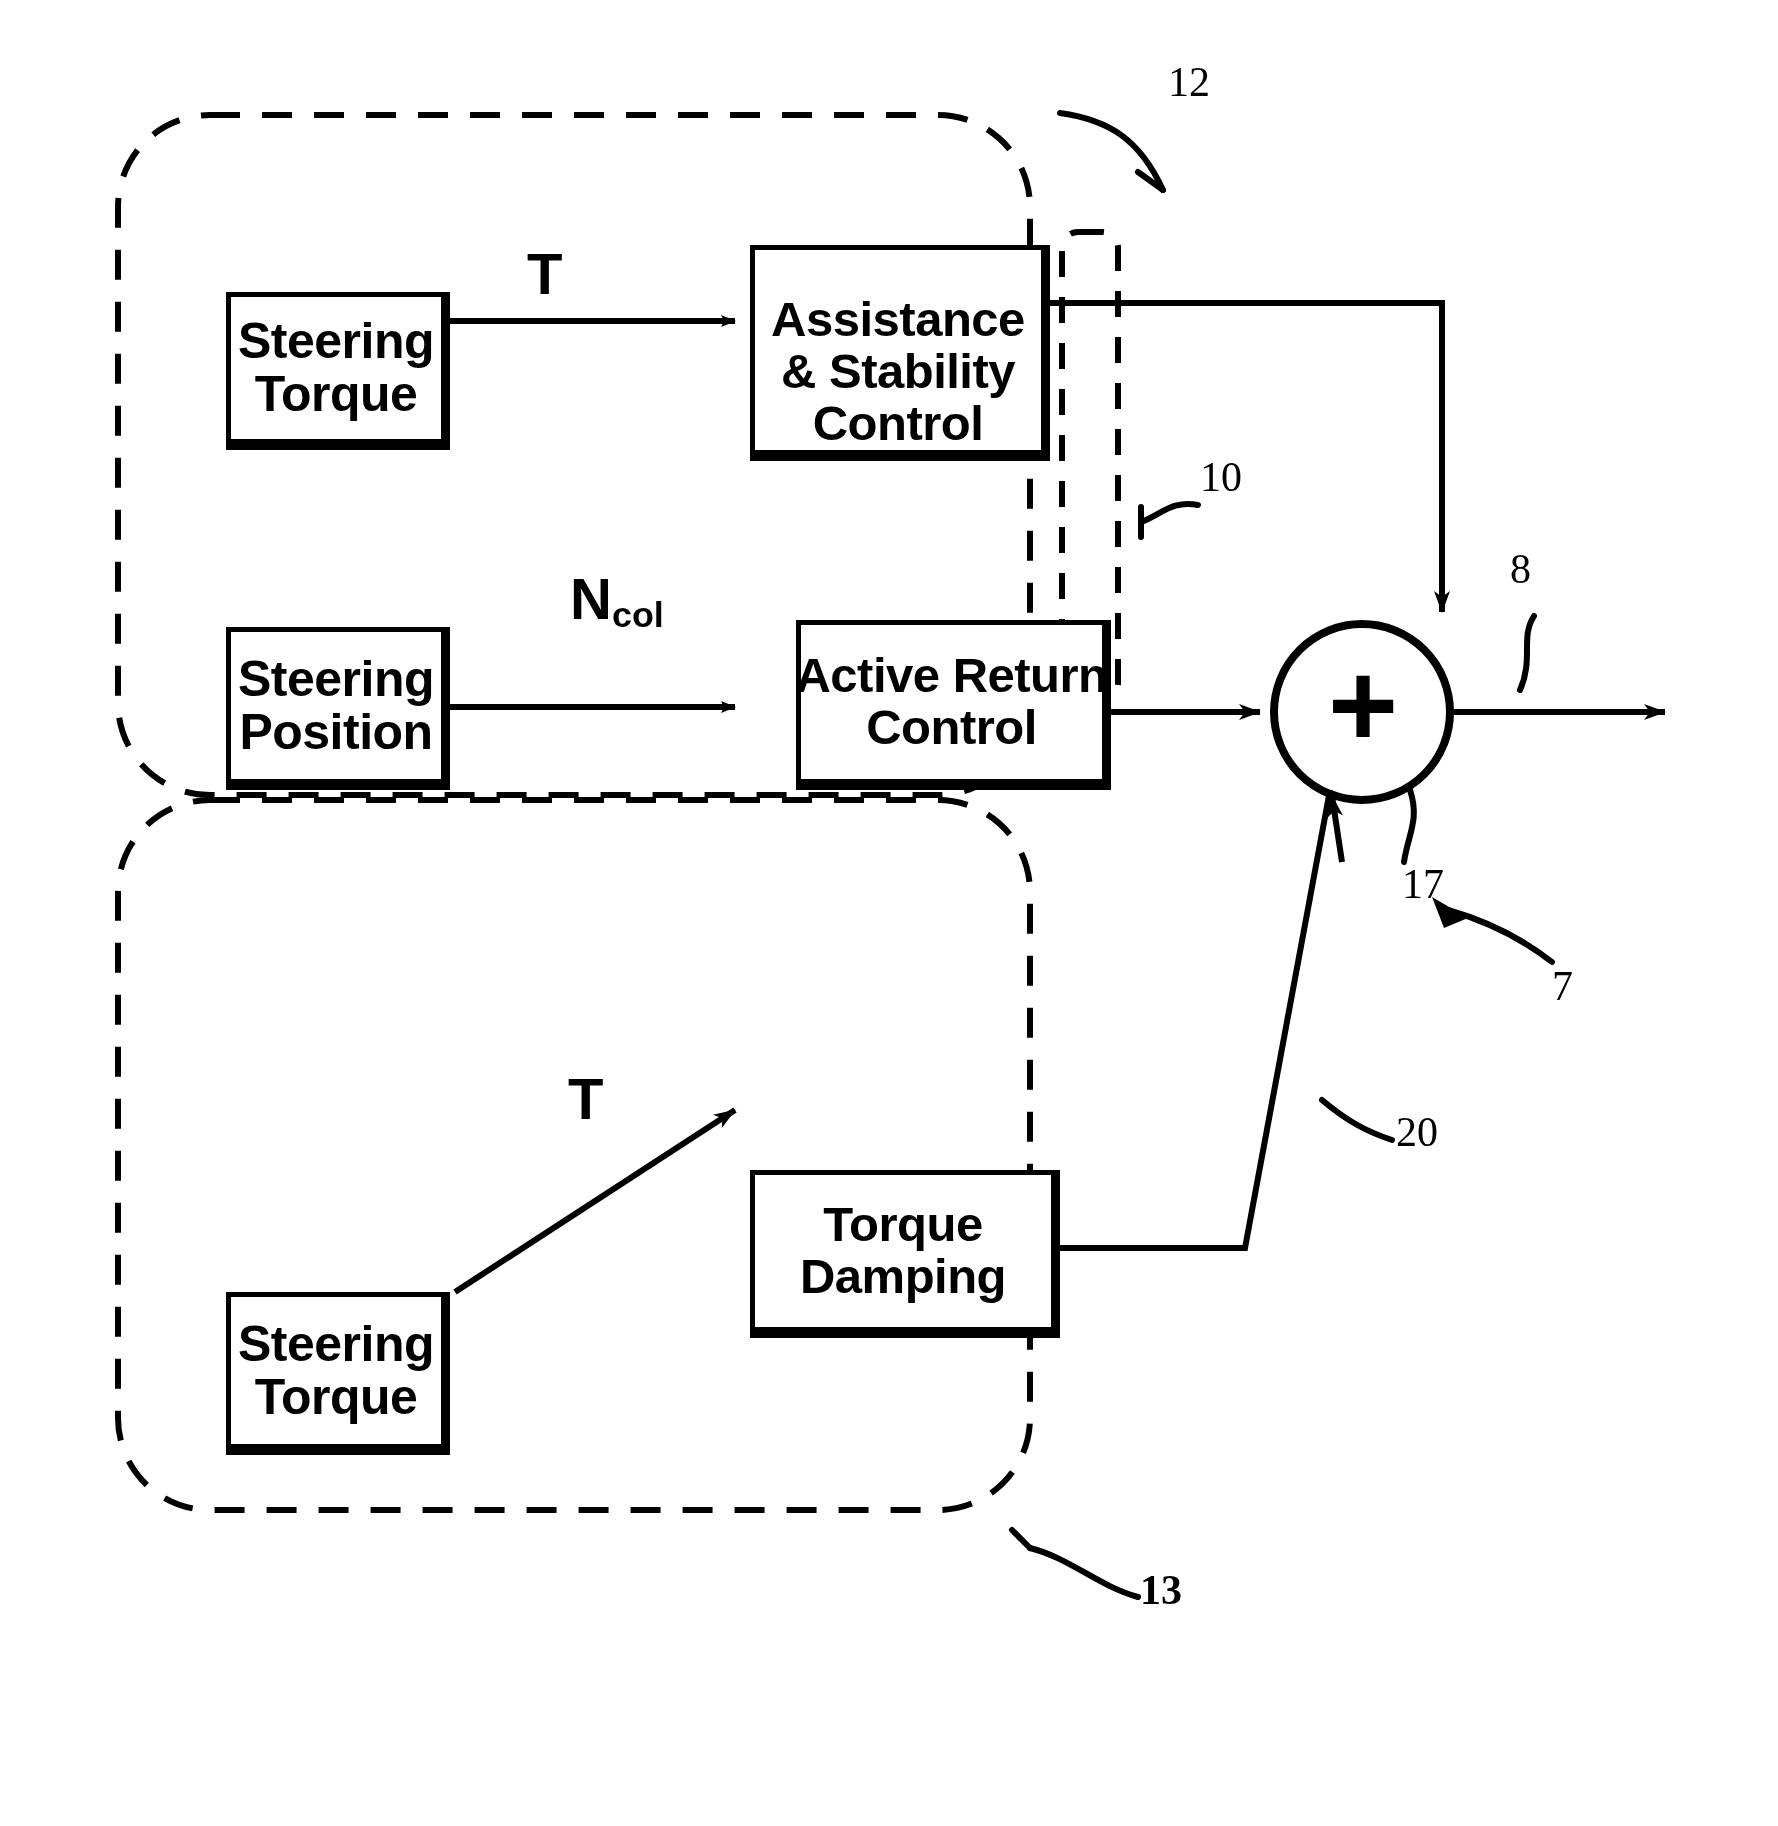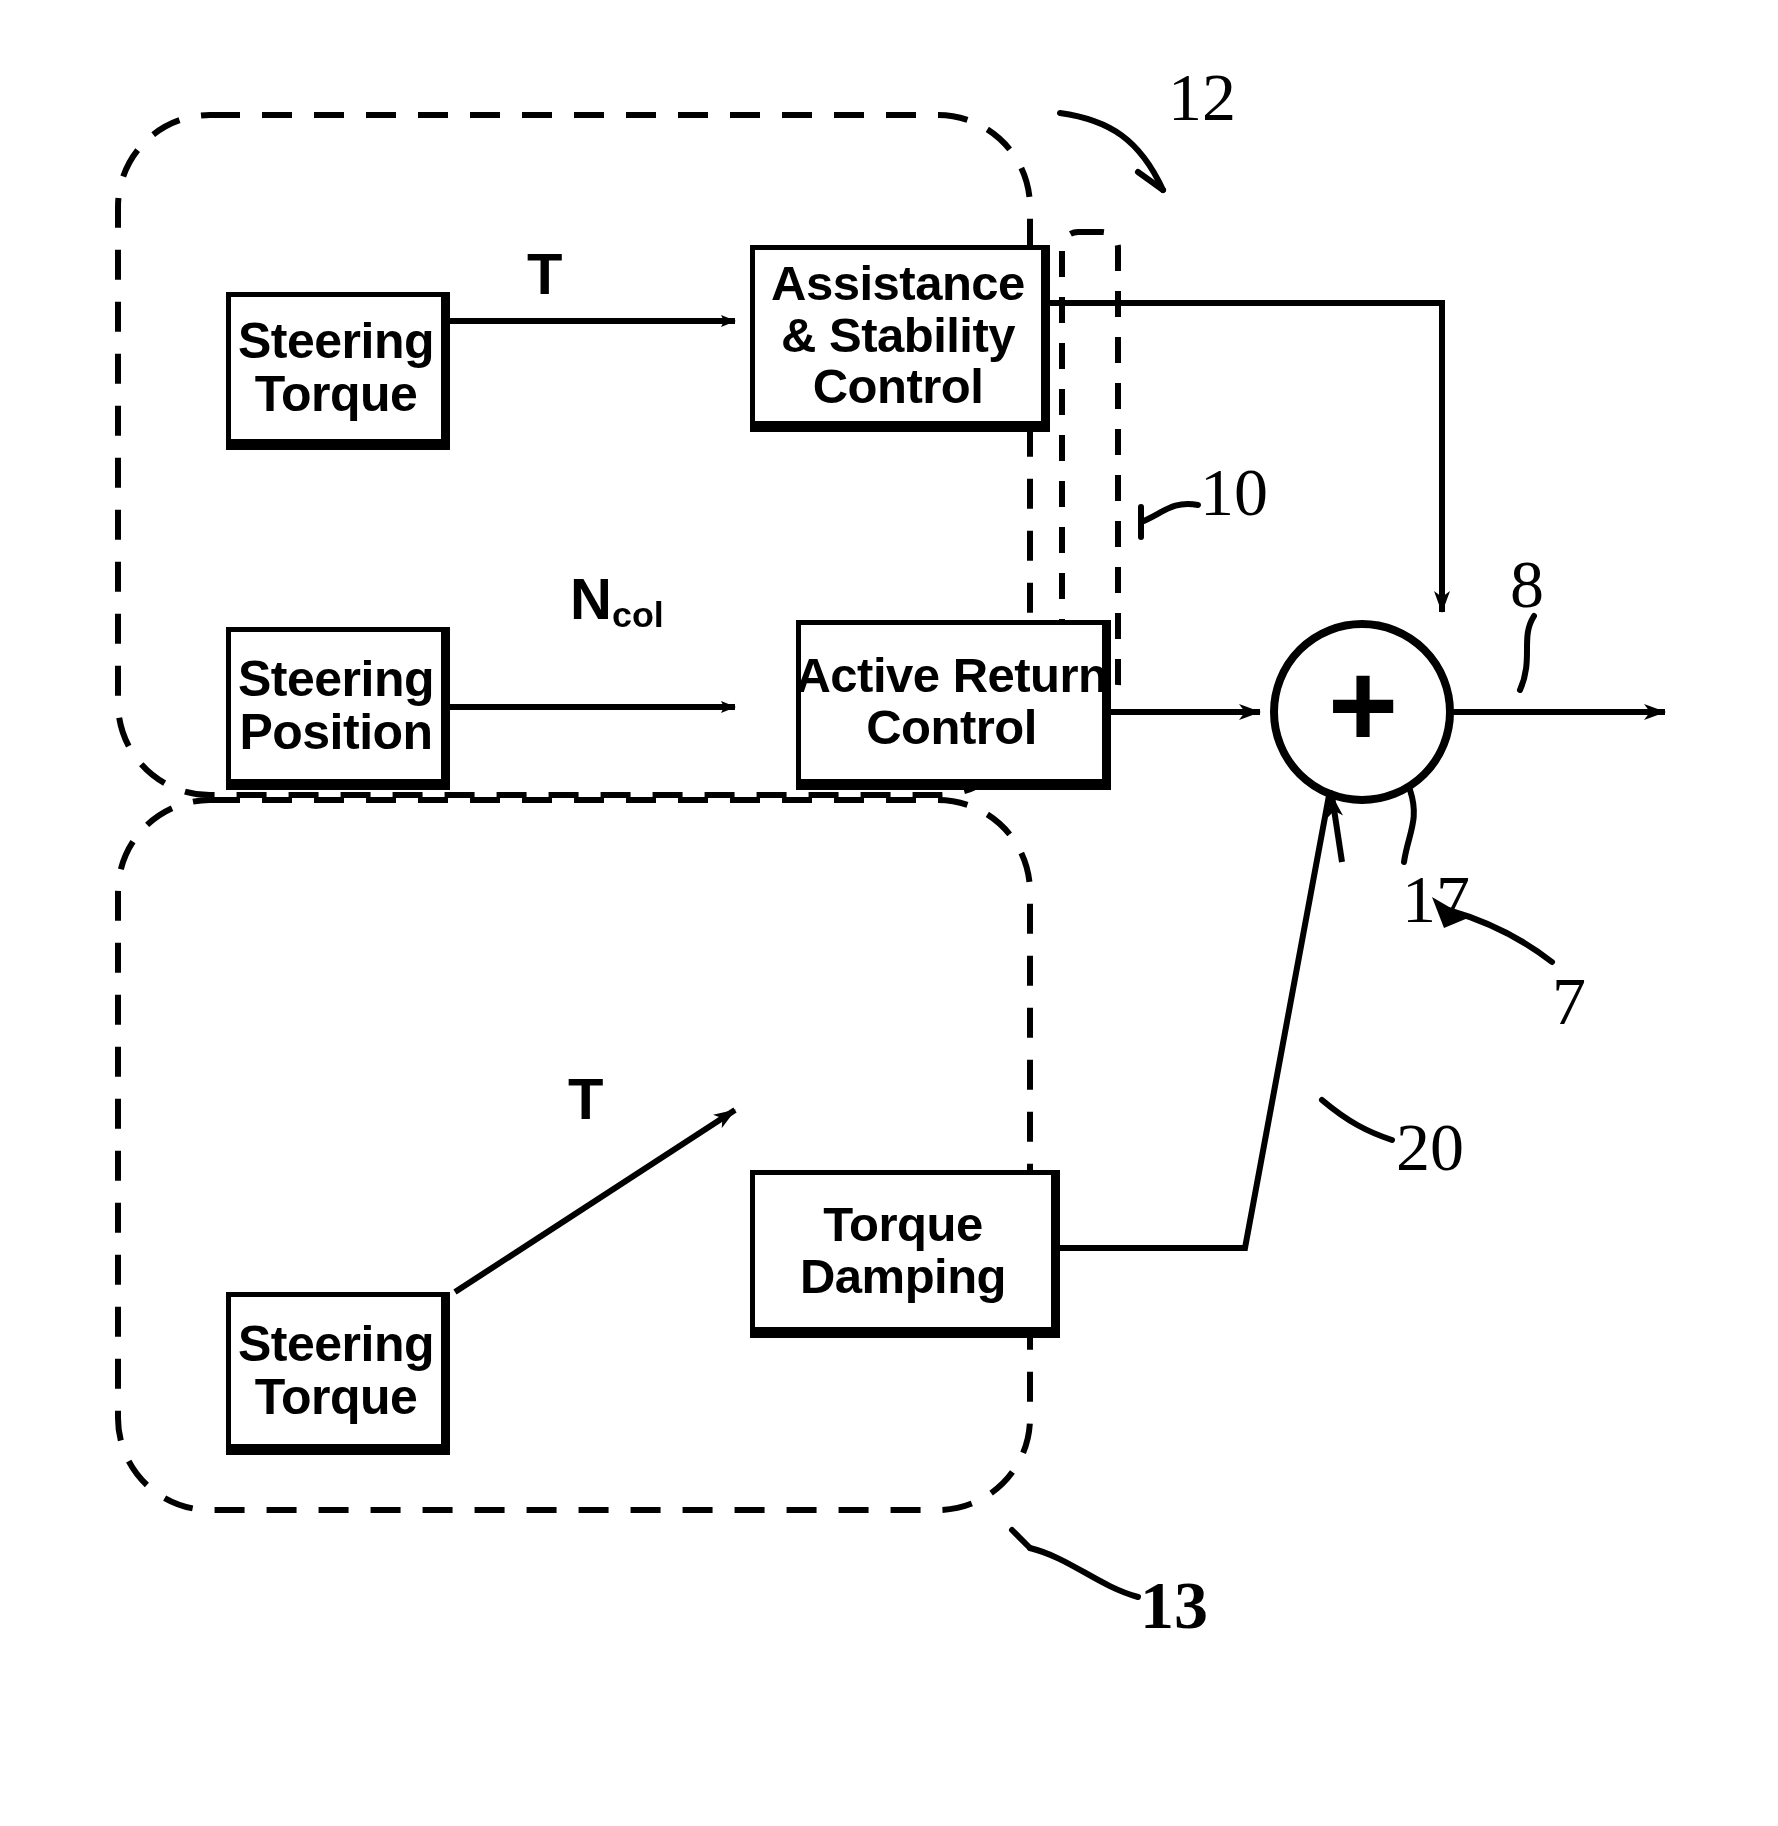--- a/index.html
+++ b/index.html
@@ -49,21 +49,21 @@
     font-size:0.62em;
     font-weight:bold;
     vertical-align:baseline;
     position:relative;
     top:0.22em;
     letter-spacing:0;
   }
   .ref{
     position:absolute;
     font-weight:normal;
-    font-size:68px;
+    font-size:42px;
     z-index:6;
     white-space:nowrap;
     font-family:"Liberation Serif", serif;
   }
   .plus{
     position:absolute;
     z-index:6;
     font-weight:bold;
     font-size:120px;
     line-height:1;
@@ -125,21 +125,21 @@
 
     <path d="M1030,1548 C1070,1558 1098,1586 1138,1597" fill="none" stroke="#000" stroke-width="6" stroke-linecap="round"></path>
     <path d="M1030,1548 L1012,1530" fill="none" stroke="#000" stroke-width="6" stroke-linecap="round"></path>
   </svg>
 
   <div class="blk" style="left:226px; top:292px; width:224px; height:158px; font-size:50px;">
     <span class="ln">Steering</span>
     <span class="ln">Torque</span>
   </div>
 
-  <div class="blk" style="left:750px; top:245px; width:300px; height:187px; font-size:49px;">
+  <div class="blk" style="left:750px; top:245px; width:300px; height:216px; font-size:49px;justify-content:flex-end;">
     <span class="ln">Assistance</span>
     <span class="ln">&amp; Stability</span>
     <span class="ln">Control</span>
   </div>
 
   <div class="blk" style="left:226px; top:627px; width:224px; height:163px; font-size:50px;">
     <span class="ln">Steering</span>
     <span class="ln">Position</span>
   </div>
 

